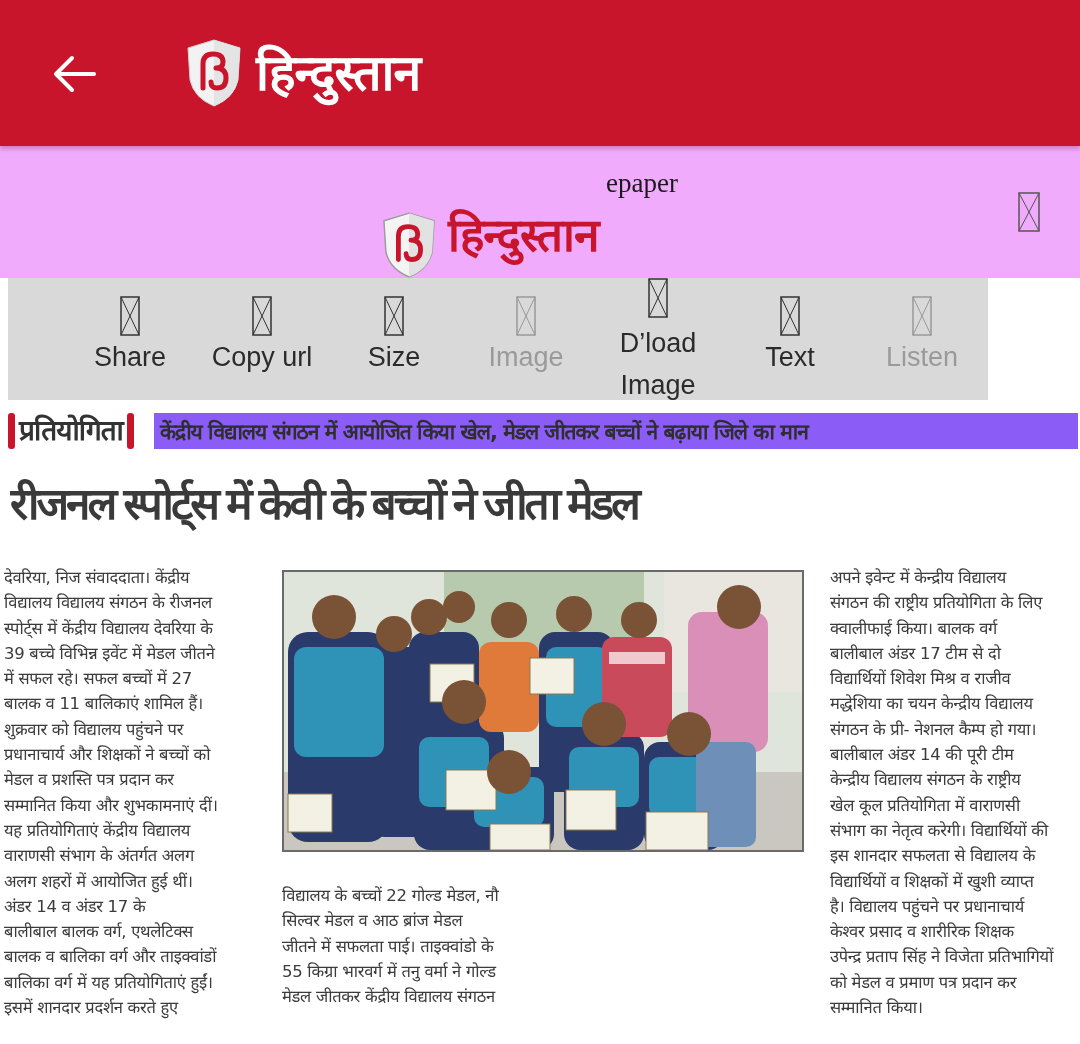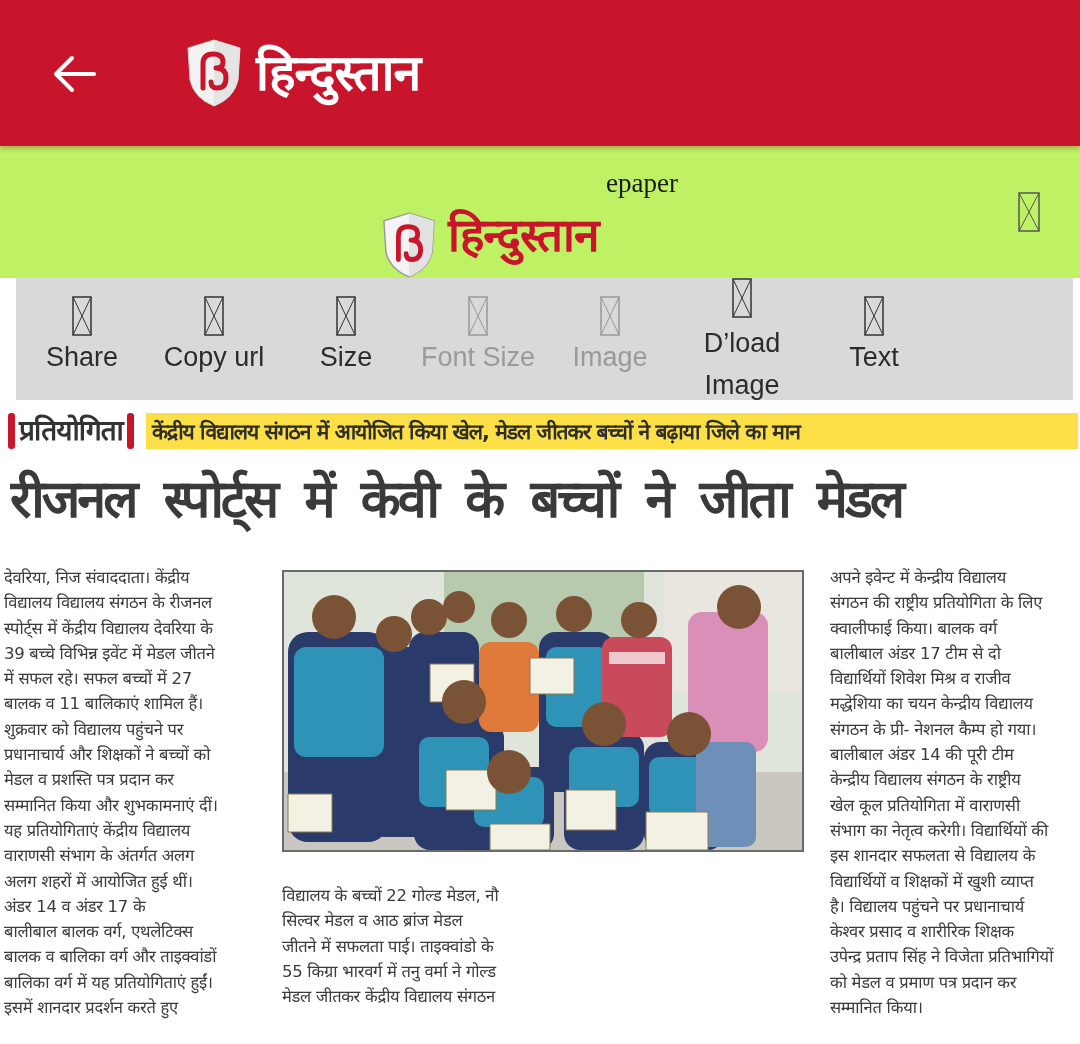--- a/index.html
+++ b/index.html
@@ -26,44 +26,45 @@
       width: 56px; height: 70px; position: relative;
     }
     .appbar-logo .wordmark {
       font-family: "DejaVu Sans", sans-serif; font-weight: bold;
       font-size: 50px; color: #ffffff; letter-spacing: -1px; line-height: 1;
     }
 
     
     .epaper-header {
       position: absolute; left: 0; top: 146px; width: 1080px; height: 132px;
-      background: #bef264;
+      background: #f0abfc;
     }
     .epaper-logo {
       position: absolute; left: 382px; top: 22px; width: 320px; height: 100px;
     }
     .epaper-logo .epaper-text {
       position: absolute; left: 224px; top: 0px;
       font-family: "Liberation Serif", serif; font-size: 27px; color: #1a1a1a;
     }
     .epaper-logo .shield { position: absolute; left: 0; top: 42px; width: 54px; height: 70px; }
     .epaper-logo .wordmark {
       position: absolute; left: 66px; top: 44px;
       font-family: "DejaVu Sans", sans-serif; font-weight: bold;
       font-size: 46px; color: #c8152c; letter-spacing: -1px; line-height: 1;
     }
     .menu-placeholder {
       position: absolute; left: 1018px; top: 46px; width: 22px; height: 40px; cursor: pointer;
     }
 
     
     .toolbar {
-      position: absolute; left: 16px; top: 278px; width: 1057px; height: 122px;
+      position: absolute; left: 8px; top: 278px; width: 980px; height: 122px;
       background: #d9d9d9;
       display: flex;
+      justify-content: flex-end;
     }
     .tool {
       width: 132px; height: 122px; position: relative; cursor: pointer;
       display: flex; flex-direction: column; align-items: center;
     }
     .tool .ph { position: absolute; top: 18px; left: 56px; width: 20px; height: 40px; }
     .tool .lbl {
       position: absolute; top: 64px; left: 0; width: 132px; text-align: center;
       font-size: 27px; color: #2b2b2b; white-space: nowrap;
     }
@@ -82,30 +83,30 @@
     }
     .kicker-bar {
       width: 7px; height: 36px; background: #c8152c; border-radius: 3px;
     }
     .kicker-label {
       font-family: "DejaVu Sans", sans-serif; font-weight: bold;
       font-size: 28px; color: #333333; padding: 0 4px; line-height: 38px;
       letter-spacing: -1px;
     }
     .subhead {
-      flex: 1; height: 36px; background: #fde047;
+      flex: 1; height: 36px; background: #8b5cf6;
       display: flex; align-items: center; padding-left: 6px;
       font-family: "DejaVu Sans", sans-serif; font-weight: bold;
       font-size: 21px; color: #2e2e2e; letter-spacing: -1px; white-space: nowrap;
-      margin-left: 12px;
+      margin-left: 20px;
     }
     .headline {
       position: absolute; left: 10px; top: 54px; width: 1066px; height: 100px;
-      font-family: Liberation Mono, monospace; font-weight: bold;
-      font-size: 52px; color: #3a3a3a; letter-spacing: -3px; line-height: 100px;
+      font-family: Liberation Sans, sans-serif; font-weight: bold;
+      font-size: 44px; color: #3a3a3a; letter-spacing: -3px; line-height: 100px;
       white-space: nowrap; overflow: hidden;
     }
 
     .col {
       position: absolute; font-family: "DejaVu Sans", sans-serif;
       font-size: 16.5px; line-height: 25.3px; color: #3b3b3b;
       white-space: pre-line; overflow: hidden; letter-spacing: -0.3px;
     }
     .col1 { left: 4px; top: 165px; width: 262px; height: 460px; }
     .col3 { left: 282px; top: 483px; width: 265px; height: 150px; }
@@ -178,42 +179,42 @@
         <rect x="1" y="1" width="18" height="38" fill="none" stroke="#333" stroke-width="1.5"></rect>
         <path d="M1 1 L19 39 M19 1 L1 39" stroke="#333" stroke-width="1"></path>
       </svg>
     <span class="lbl">Size</span>
   </div>
   <div class="tool disabled">
     <svg class="ph" viewBox="0 0 20 40">
         <rect x="1" y="1" width="18" height="38" fill="none" stroke="#999" stroke-width="1.5"></rect>
         <path d="M1 1 L19 39 M19 1 L1 39" stroke="#999" stroke-width="1"></path>
       </svg>
-    <span class="lbl">Font Size</span>
+    <span class="lbl">Image</span>
+  </div>
+  <div class="tool two-line">
+    <svg class="ph" viewBox="0 0 20 40">
+        <rect x="1" y="1" width="18" height="38" fill="none" stroke="#333" stroke-width="1.5"></rect>
+        <path d="M1 1 L19 39 M19 1 L1 39" stroke="#333" stroke-width="1"></path>
+      </svg>
+    <span class="lbl">D’load Image</span>
+  </div>
+  <div class="tool">
+    <svg class="ph" viewBox="0 0 20 40">
+        <rect x="1" y="1" width="18" height="38" fill="none" stroke="#333" stroke-width="1.5"></rect>
+        <path d="M1 1 L19 39 M19 1 L1 39" stroke="#333" stroke-width="1"></path>
+      </svg>
+    <span class="lbl">Text</span>
   </div>
   <div class="tool disabled">
     <svg class="ph" viewBox="0 0 20 40">
         <rect x="1" y="1" width="18" height="38" fill="none" stroke="#999" stroke-width="1.5"></rect>
         <path d="M1 1 L19 39 M19 1 L1 39" stroke="#999" stroke-width="1"></path>
       </svg>
-    <span class="lbl">Image</span>
-  </div>
-  <div class="tool two-line">
-    <svg class="ph" viewBox="0 0 20 40">
-        <rect x="1" y="1" width="18" height="38" fill="none" stroke="#333" stroke-width="1.5"></rect>
-        <path d="M1 1 L19 39 M19 1 L1 39" stroke="#333" stroke-width="1"></path>
-      </svg>
-    <span class="lbl">D’load Image</span>
-  </div>
-  <div class="tool">
-    <svg class="ph" viewBox="0 0 20 40">
-        <rect x="1" y="1" width="18" height="38" fill="none" stroke="#333" stroke-width="1.5"></rect>
-        <path d="M1 1 L19 39 M19 1 L1 39" stroke="#333" stroke-width="1"></path>
-      </svg>
-    <span class="lbl">Text</span>
+    <span class="lbl">Listen</span>
   </div>
 </div>
 
 <div class="article">
   <div class="kicker-row">
     <span class="kicker-bar"></span>
     <span class="kicker-label">प्रतियोगिता</span>
     <span class="kicker-bar"></span>
     <span class="subhead">केंद्रीय विद्यालय संगठन में आयोजित किया खेल, मेडल जीतकर बच्चों ने बढ़ाया जिले का मान</span>
   </div>

